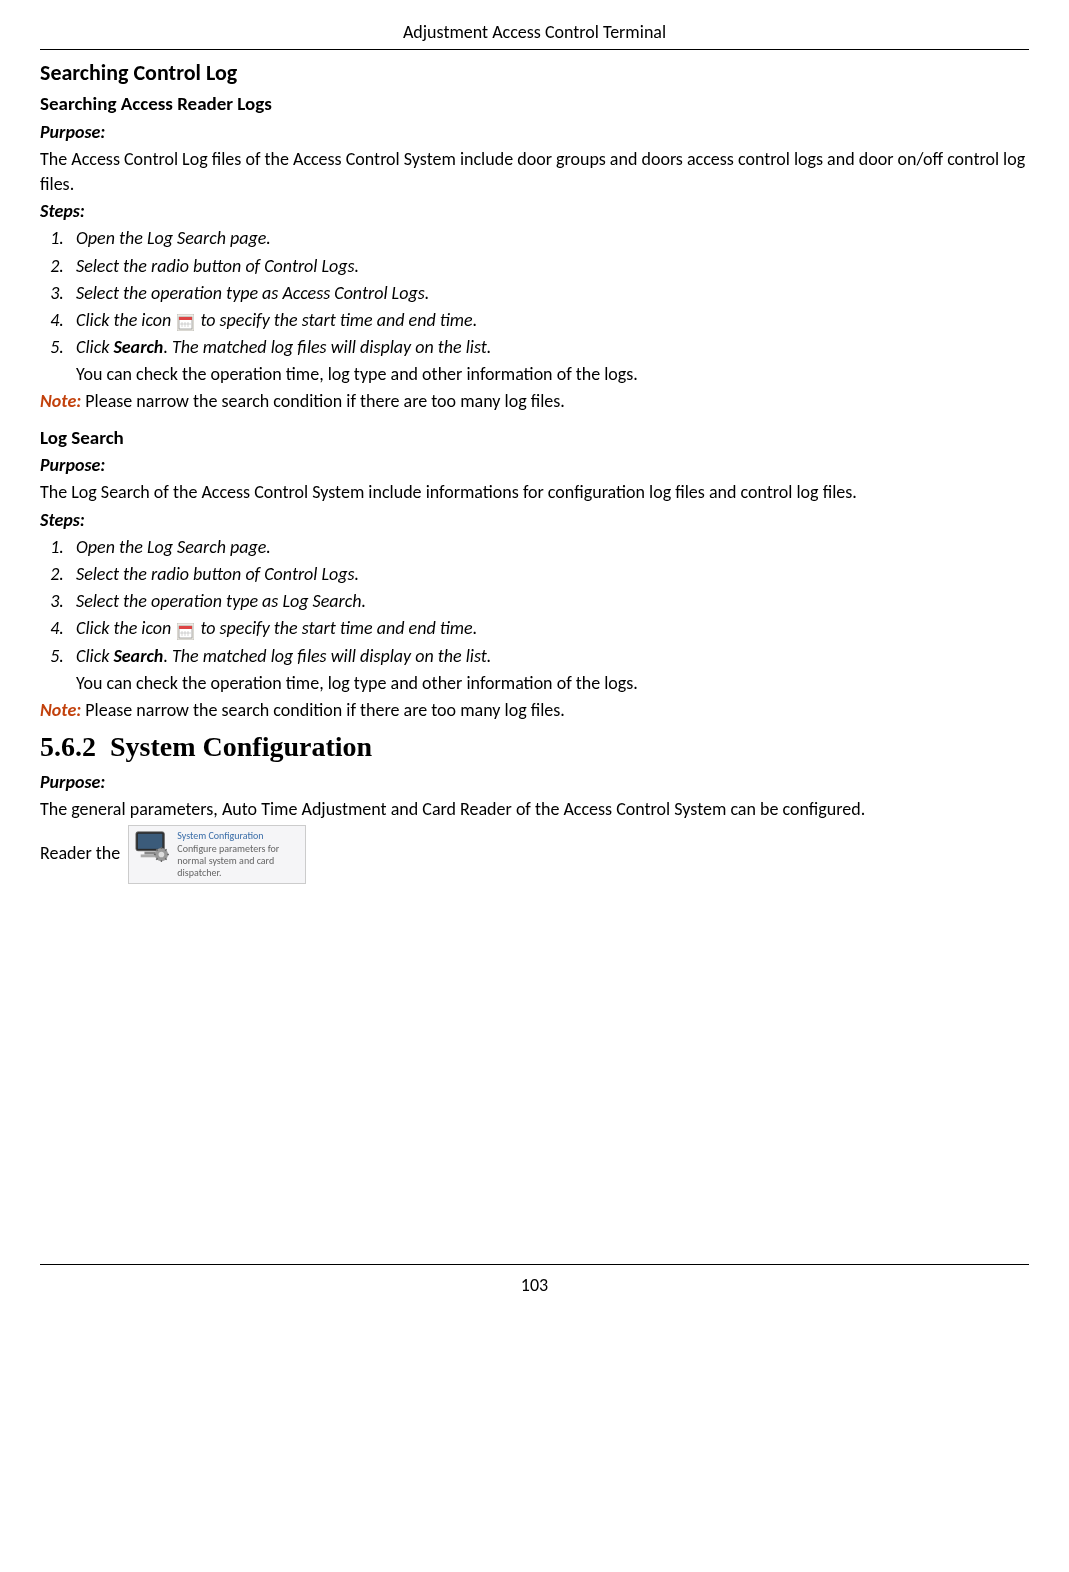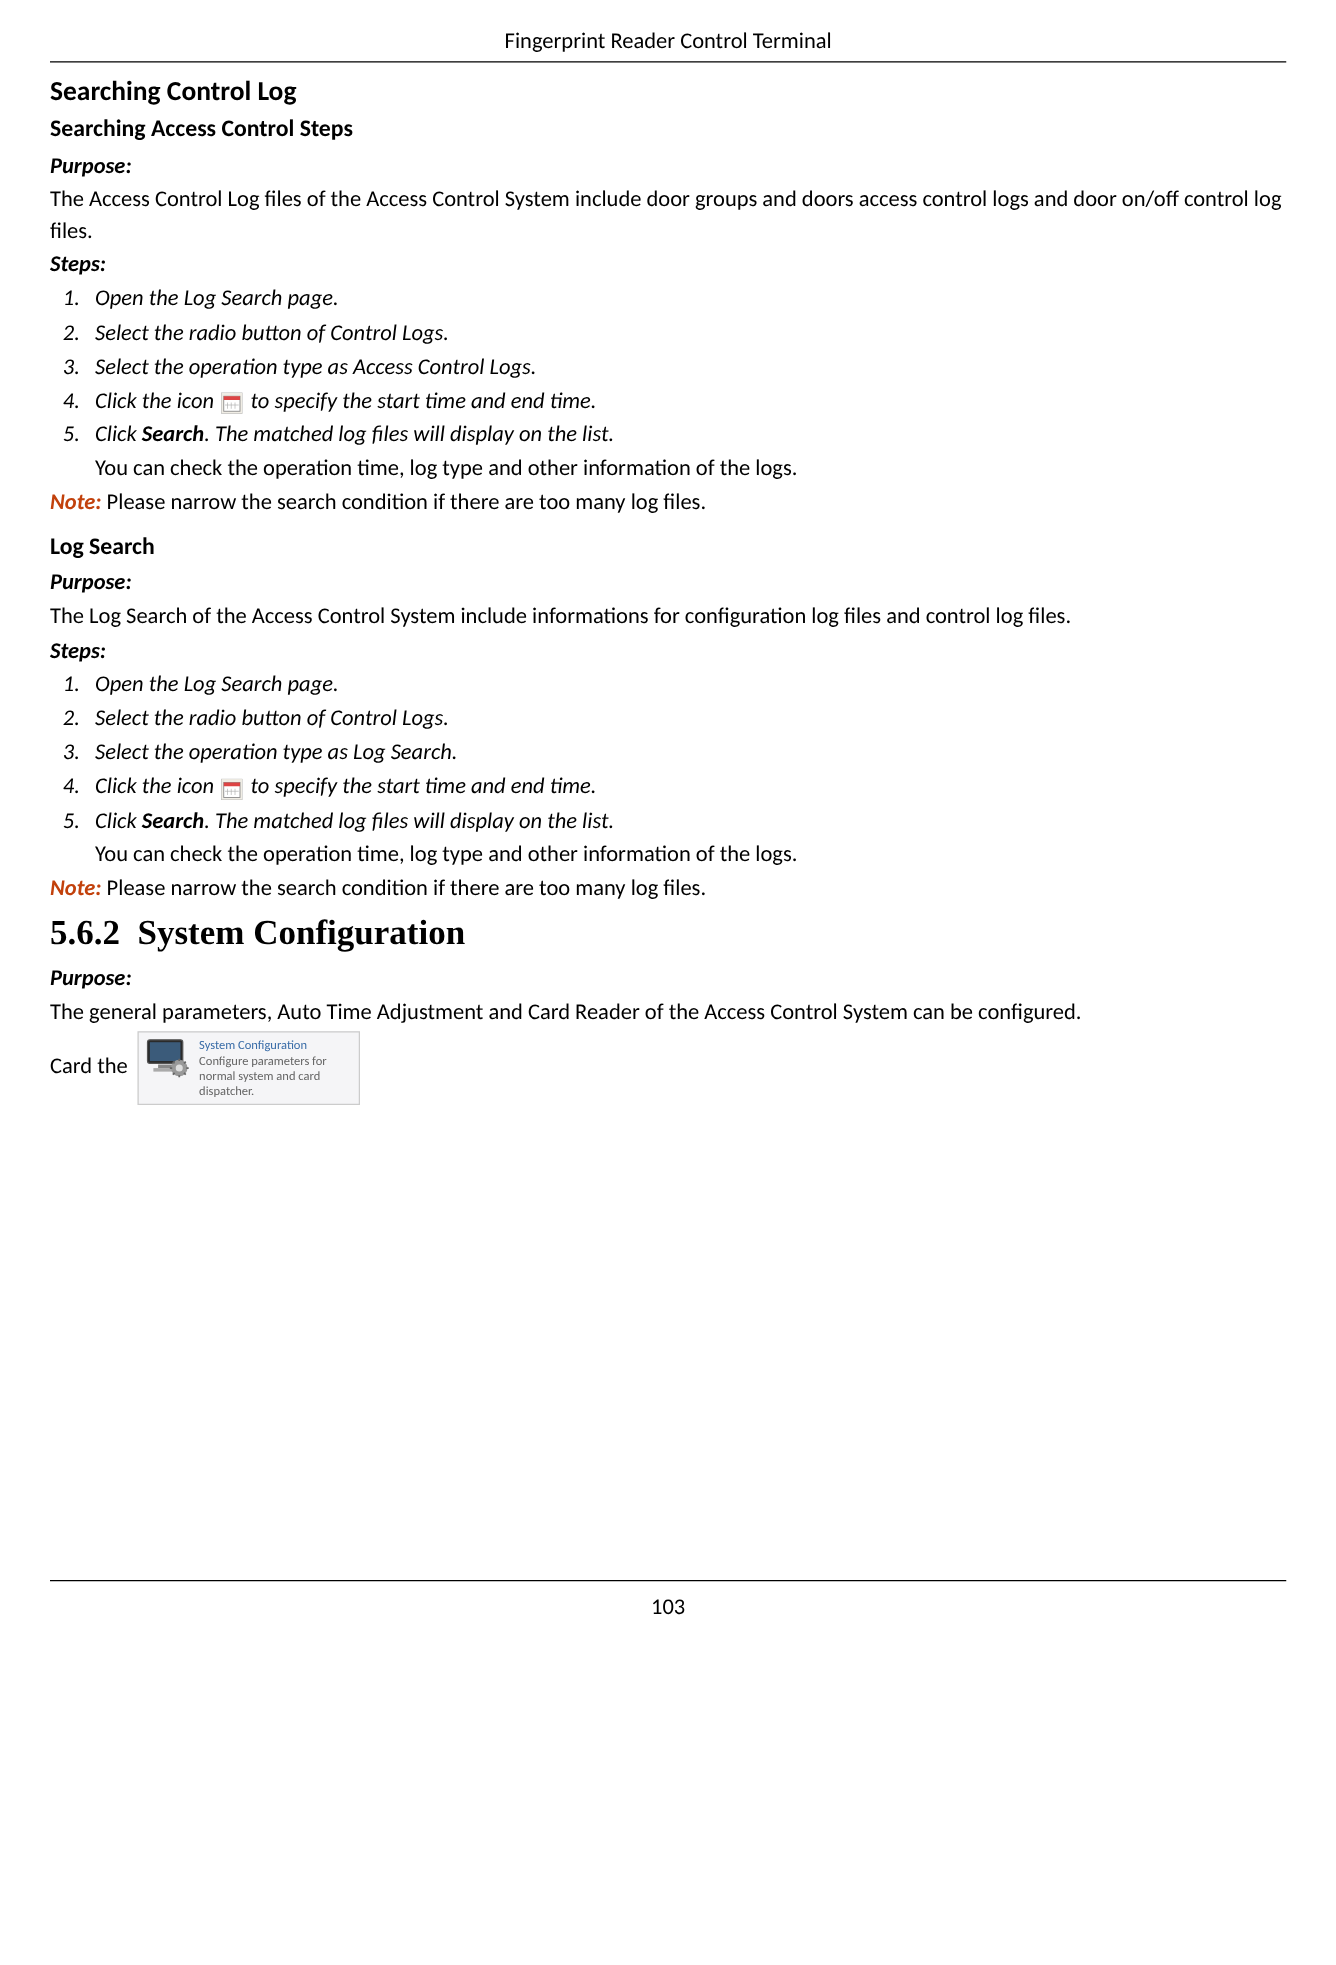--- a/index.html
+++ b/index.html
@@ -116,26 +116,26 @@
       margin-top: 8px;
       margin-bottom: 8px;
     }
     @media (max-height: 1600px) {
       .page-number { margin-top: 380px; }
     }
   </style>
 </head>
 <body>
 
-<div class="header-title">Fingerprint Reader Control Terminal</div>
+<div class="header-title">Adjustment Access Control Terminal</div>
 <div class="header-line"></div>
 
 <div class="h1-bold">Searching Control Log</div>
 
-<div class="h2-bold">Searching Access Control Steps</div>
+<div class="h2-bold">Searching Access Reader Logs</div>
 <div class="label-italic-bold">Purpose:</div>
 <div class="para">The Access Control Log files of the Access Control System include door groups and doors access control logs and door on/off control log files.</div>
 <div class="label-italic-bold">Steps:</div>
 <ol class="steps-list">
   <li>Open the Log Search page.</li>
   <li>Select the radio button of Control Logs.</li>
   <li>Select the operation type as Access Control Logs.</li>
   <li>
     <span>Click the icon</span>
     <span class="cal-icon">
@@ -189,21 +189,21 @@
 <div class="para">
   <span class="red-note">Note:</span><span> Please narrow the search condition if there are too many log files.</span>
 </div>
 
 <div class="section-heading">
   <span>5.6.2</span>&nbsp;&nbsp;<span>System Configuration</span>
 </div>
 <div class="label-italic-bold">Purpose:</div>
 <div class="para">The general parameters, Auto Time Adjustment and Card Reader of the Access Control System can be configured.</div>
 <div class="para">
-  <span>Card the </span>
+  <span>Reader the </span>
   <span class="sysconfig-icon">
     <span class="sysconfig-icon-inner">
       <svg class="sysconfig-monitor" viewBox="0 0 40 34">
         <rect x="3" y="2" width="30" height="20" rx="2" fill="#2a2a2a" stroke="#555"></rect>
         <rect x="5" y="4" width="26" height="16" fill="#3b5b7a"></rect>
         <rect x="12" y="23" width="12" height="3" fill="#888"></rect>
         <rect x="8" y="26" width="20" height="3" fill="#aaa"></rect>
         <circle cx="30" cy="26" r="7" fill="#999"></circle>
         <circle cx="30" cy="26" r="3" fill="#ddd"></circle>
         <g stroke="#666" stroke-width="1.5">

